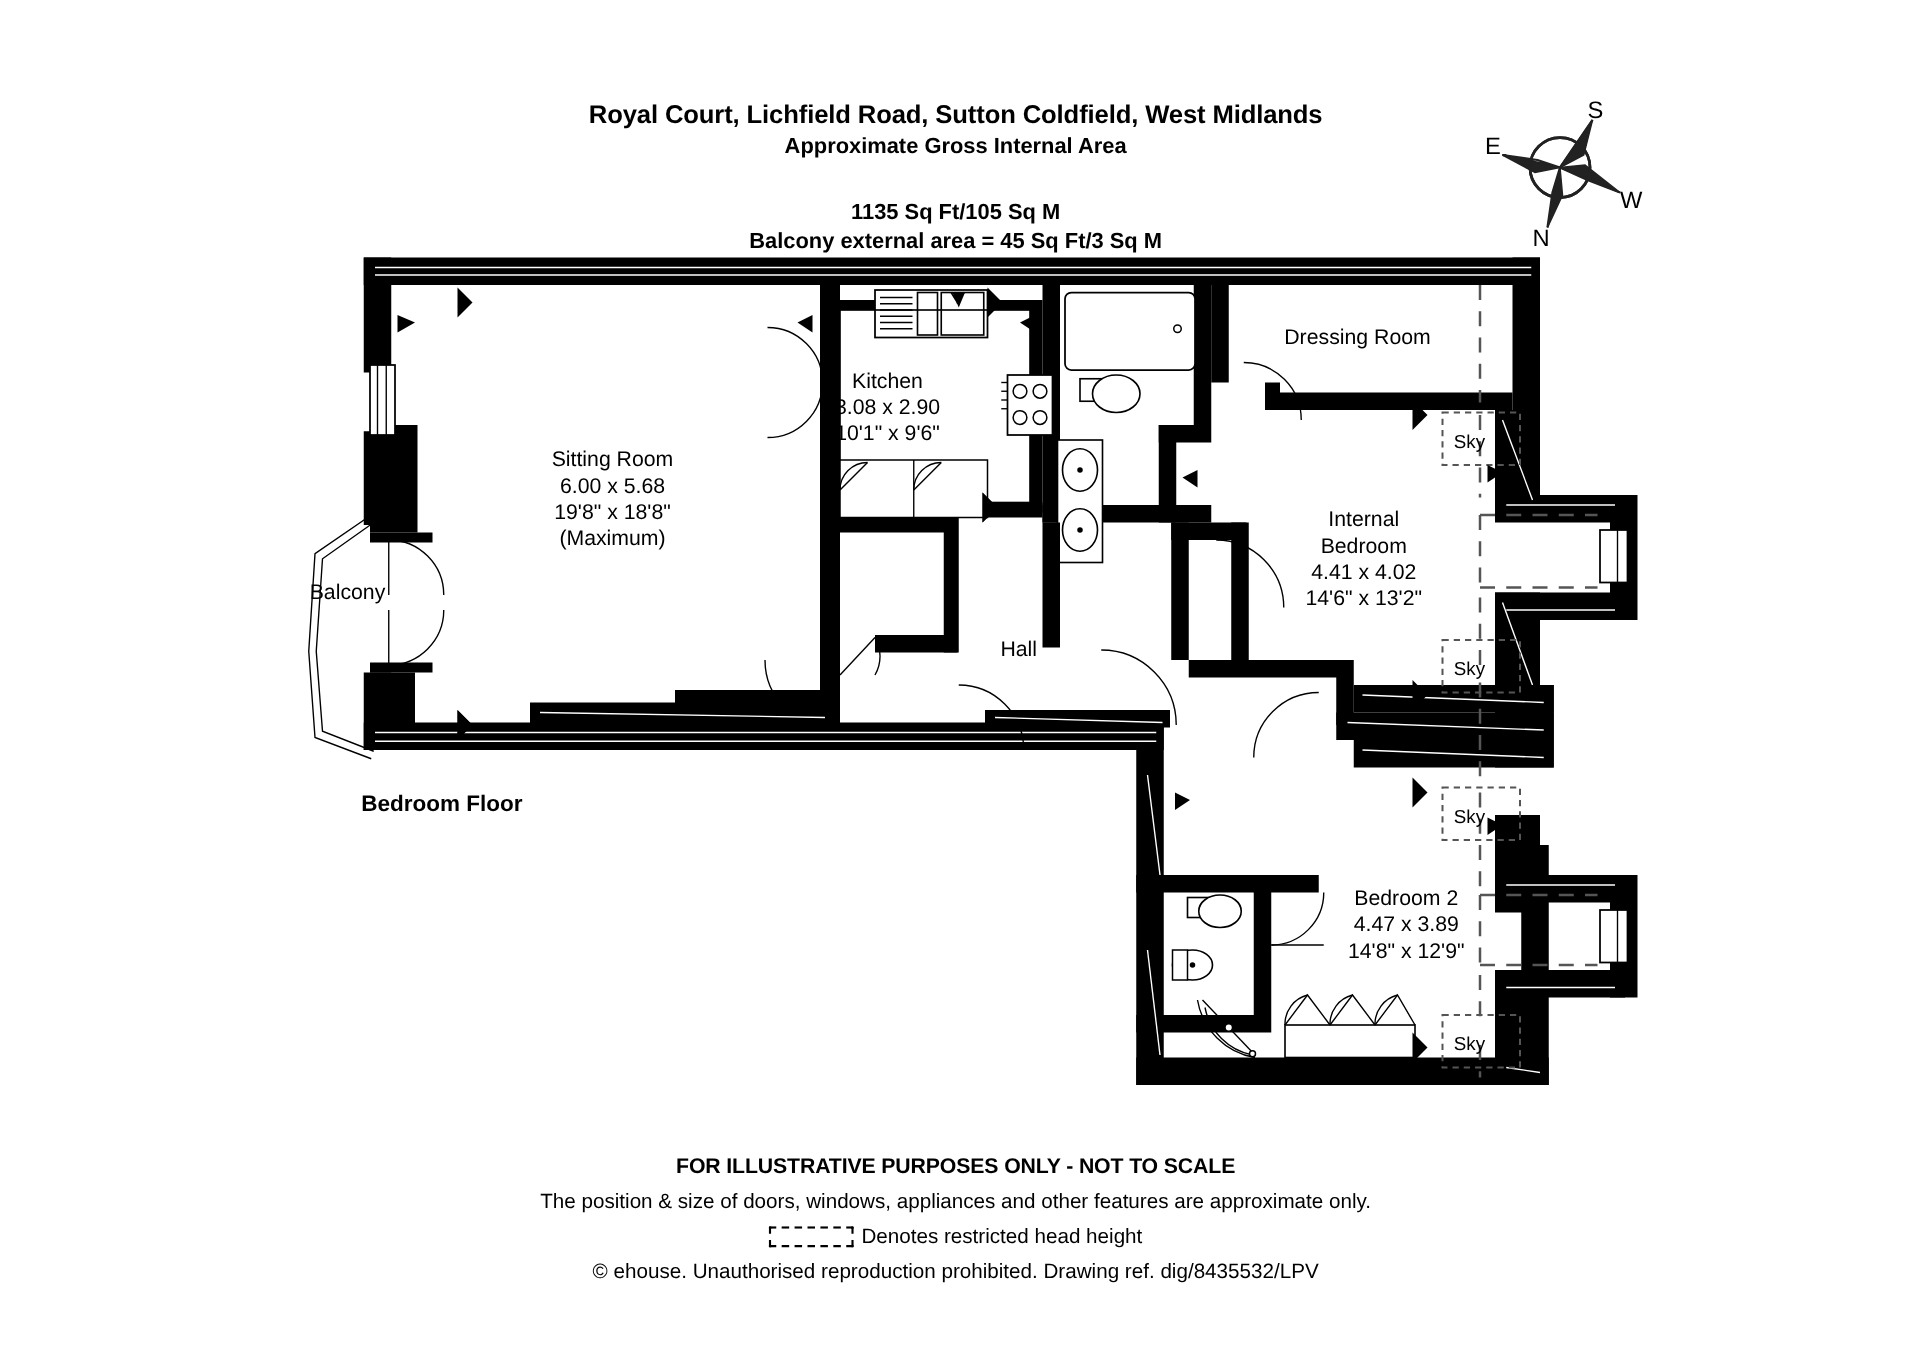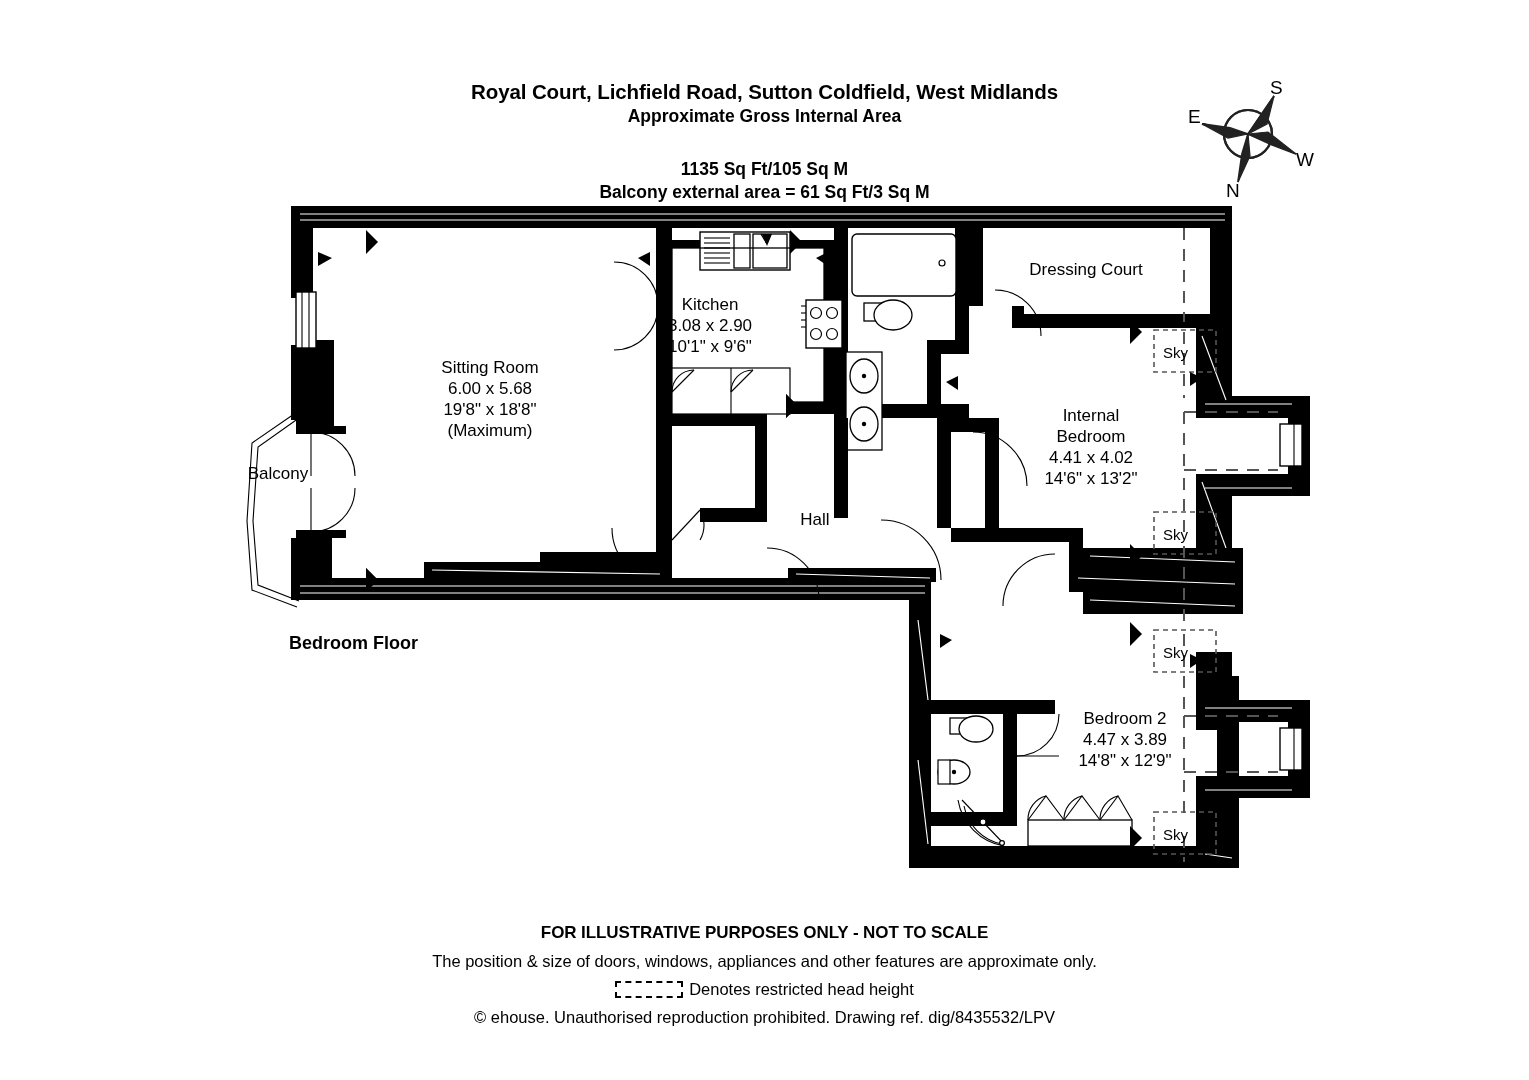--- a/index.html
+++ b/index.html
@@ -55,21 +55,21 @@
 </style>
 </head>
 <body>
 
 <div id="stage">
 
   <div class="title-block">
     <div class="title-line t1">Royal Court, Lichfield Road, Sutton Coldfield, West Midlands</div>
     <div class="title-line t2">Approximate Gross Internal Area</div>
     <div class="title-line t3">1135 Sq Ft/105 Sq M</div>
-    <div class="title-line t4">Balcony external area = 61 Sq Ft/3 Sq M</div>
+    <div class="title-line t4">Balcony external area = 45 Sq Ft/3 Sq M</div>
   </div>
 
   <div class="compass">
     <svg width="130" height="122" viewBox="0 0 130 122">
       <g>
         <circle cx="62" cy="58" r="24" fill="#fff" stroke="#222" stroke-width="2.2"></circle>
 
         <path d="M62 58 L88 20 L74 45 Z" fill="#fff" stroke="#222" stroke-width="1.8"></path>
         <path d="M62 58 L88 20 L81 48 Z" fill="#222" stroke="#222" stroke-width="1.2"></path>
 
@@ -390,21 +390,21 @@
     <span class="ln">(Maximum)</span>
   </div>
 
   <div class="rlabel" style="left:620px;top:294px;width:180px;">
     <span class="ln">Kitchen</span>
     <span class="ln">3.08 x 2.90</span>
     <span class="ln">10'1" x 9'6"</span>
   </div>
 
   <div class="rlabel" style="left:996px;top:259px;width:180px;">
-    <span class="ln">Dressing Court</span>
+    <span class="ln">Dressing Room</span>
   </div>
 
   <div class="rlabel" style="left:1005px;top:405px;width:172px;">
     <span class="ln">Internal</span>
     <span class="ln">Bedroom</span>
     <span class="ln">4.41 x 4.02</span>
     <span class="ln">14'6" x 13'2"</span>
   </div>
 
   <div class="rlabel" style="left:1032px;top:708px;width:186px;">

